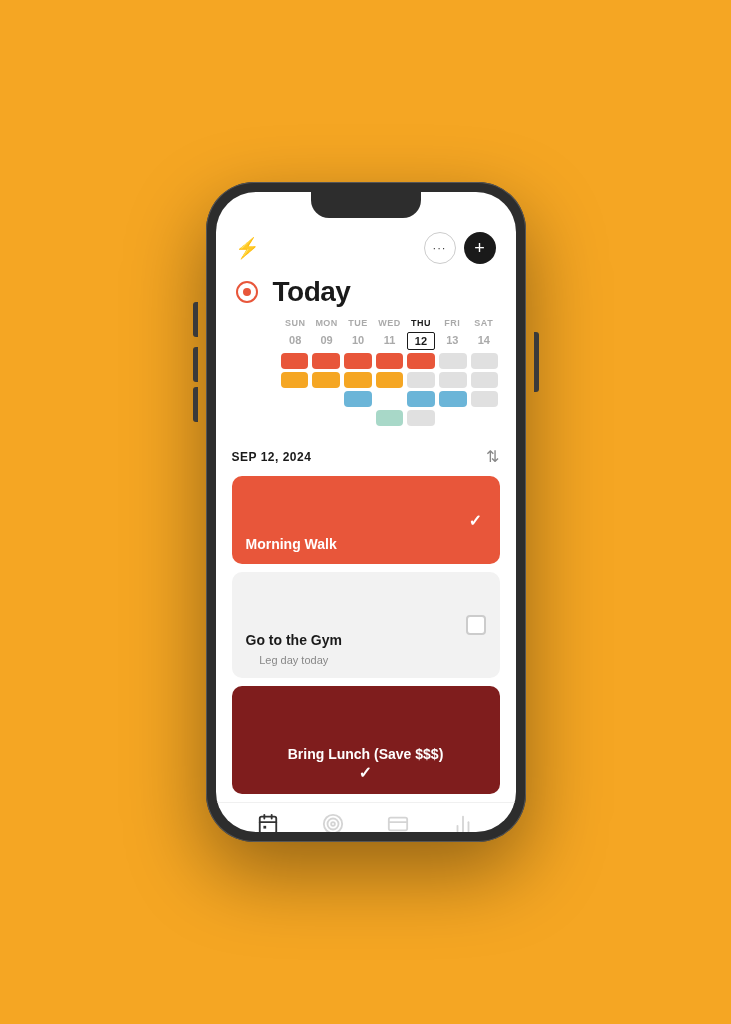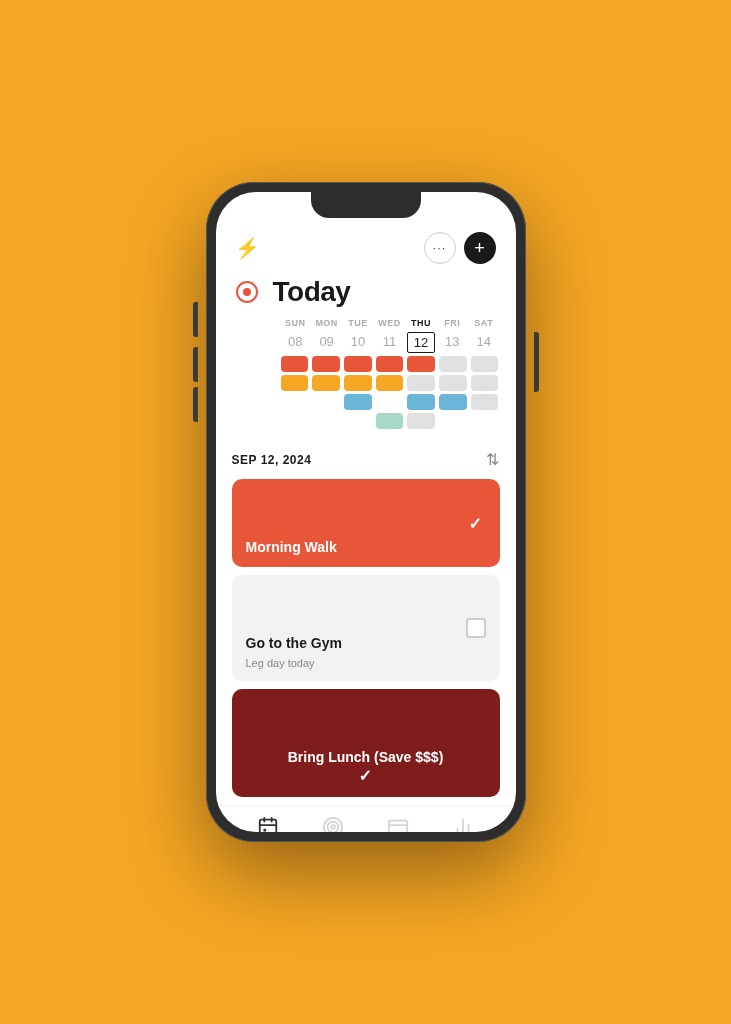--- a/index.html
+++ b/index.html
@@ -178,22 +178,22 @@
     }
 
     .cal-date-row {
       display: grid;
       grid-template-columns: repeat(7, 1fr);
       text-align: center;
       margin-bottom: 3px;
     }
 
     .cal-date {
-      font-size: 13px;
-      font-weight: 400;
+      font-size: 11px;
+      font-weight: 700;
       color: #aaa;
       padding: 2px 0;
     }
 
     .cal-date.active {
       color: #1a1a1a;
       background: transparent;
       border: 1.5px solid #1a1a1a;
       border-radius: 2px;
       margin: 0 2px;
@@ -220,20 +220,21 @@
     .c-orange { background: #F5A623; }
     .c-blue { background: #6BB5D8; }
     .c-mint { background: #A8D8C8; }
     .c-gray { background: #e0e0e0; }
     .c-empty { background: transparent; }
 
     
     .task-section {
       padding: 10px 16px 0;
       flex: 1;
+      text-align: center;
     }
 
     .task-date-row {
       display: flex;
       justify-content: space-between;
       align-items: center;
       margin-bottom: 10px;
     }
 
     .task-date {

